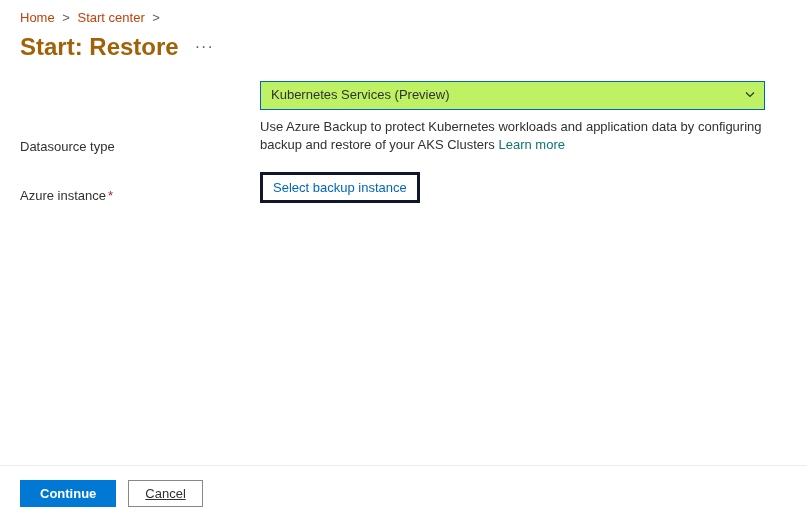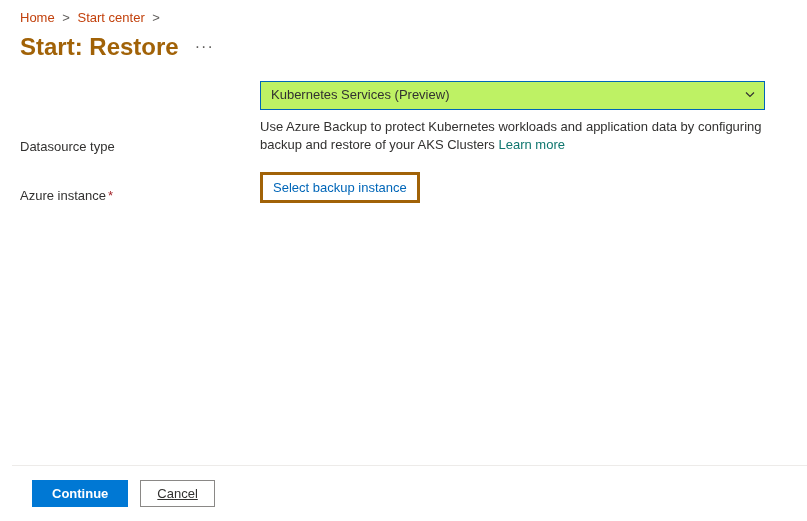--- a/index.html
+++ b/index.html
@@ -113,34 +113,34 @@
       color: #0f766e;
       text-decoration: none;
       cursor: pointer;
     }
     .static-value {
       font-size: 13px;
       color: #323130;
       padding-top: 4px;
     }
     .select-link-wrapper {
-      border: 3px solid #a16207;
+      border: 3px solid #0f172a;
       display: inline-block;
       padding: 5px 10px;
     }
     .select-link {
       color: #0066b8;
       font-size: 13px;
       text-decoration: none;
       cursor: pointer;
     }
     .footer {
       position: absolute;
       bottom: 0;
-      left: 12px;
+      left: 0;
       right: 0;
       border-top: 1px solid #edebe9;
       padding: 14px 20px;
       display: flex;
       gap: 12px;
     }
     .btn-primary {
       background: #0078d4;
       color: #ffffff;
       border: none;

